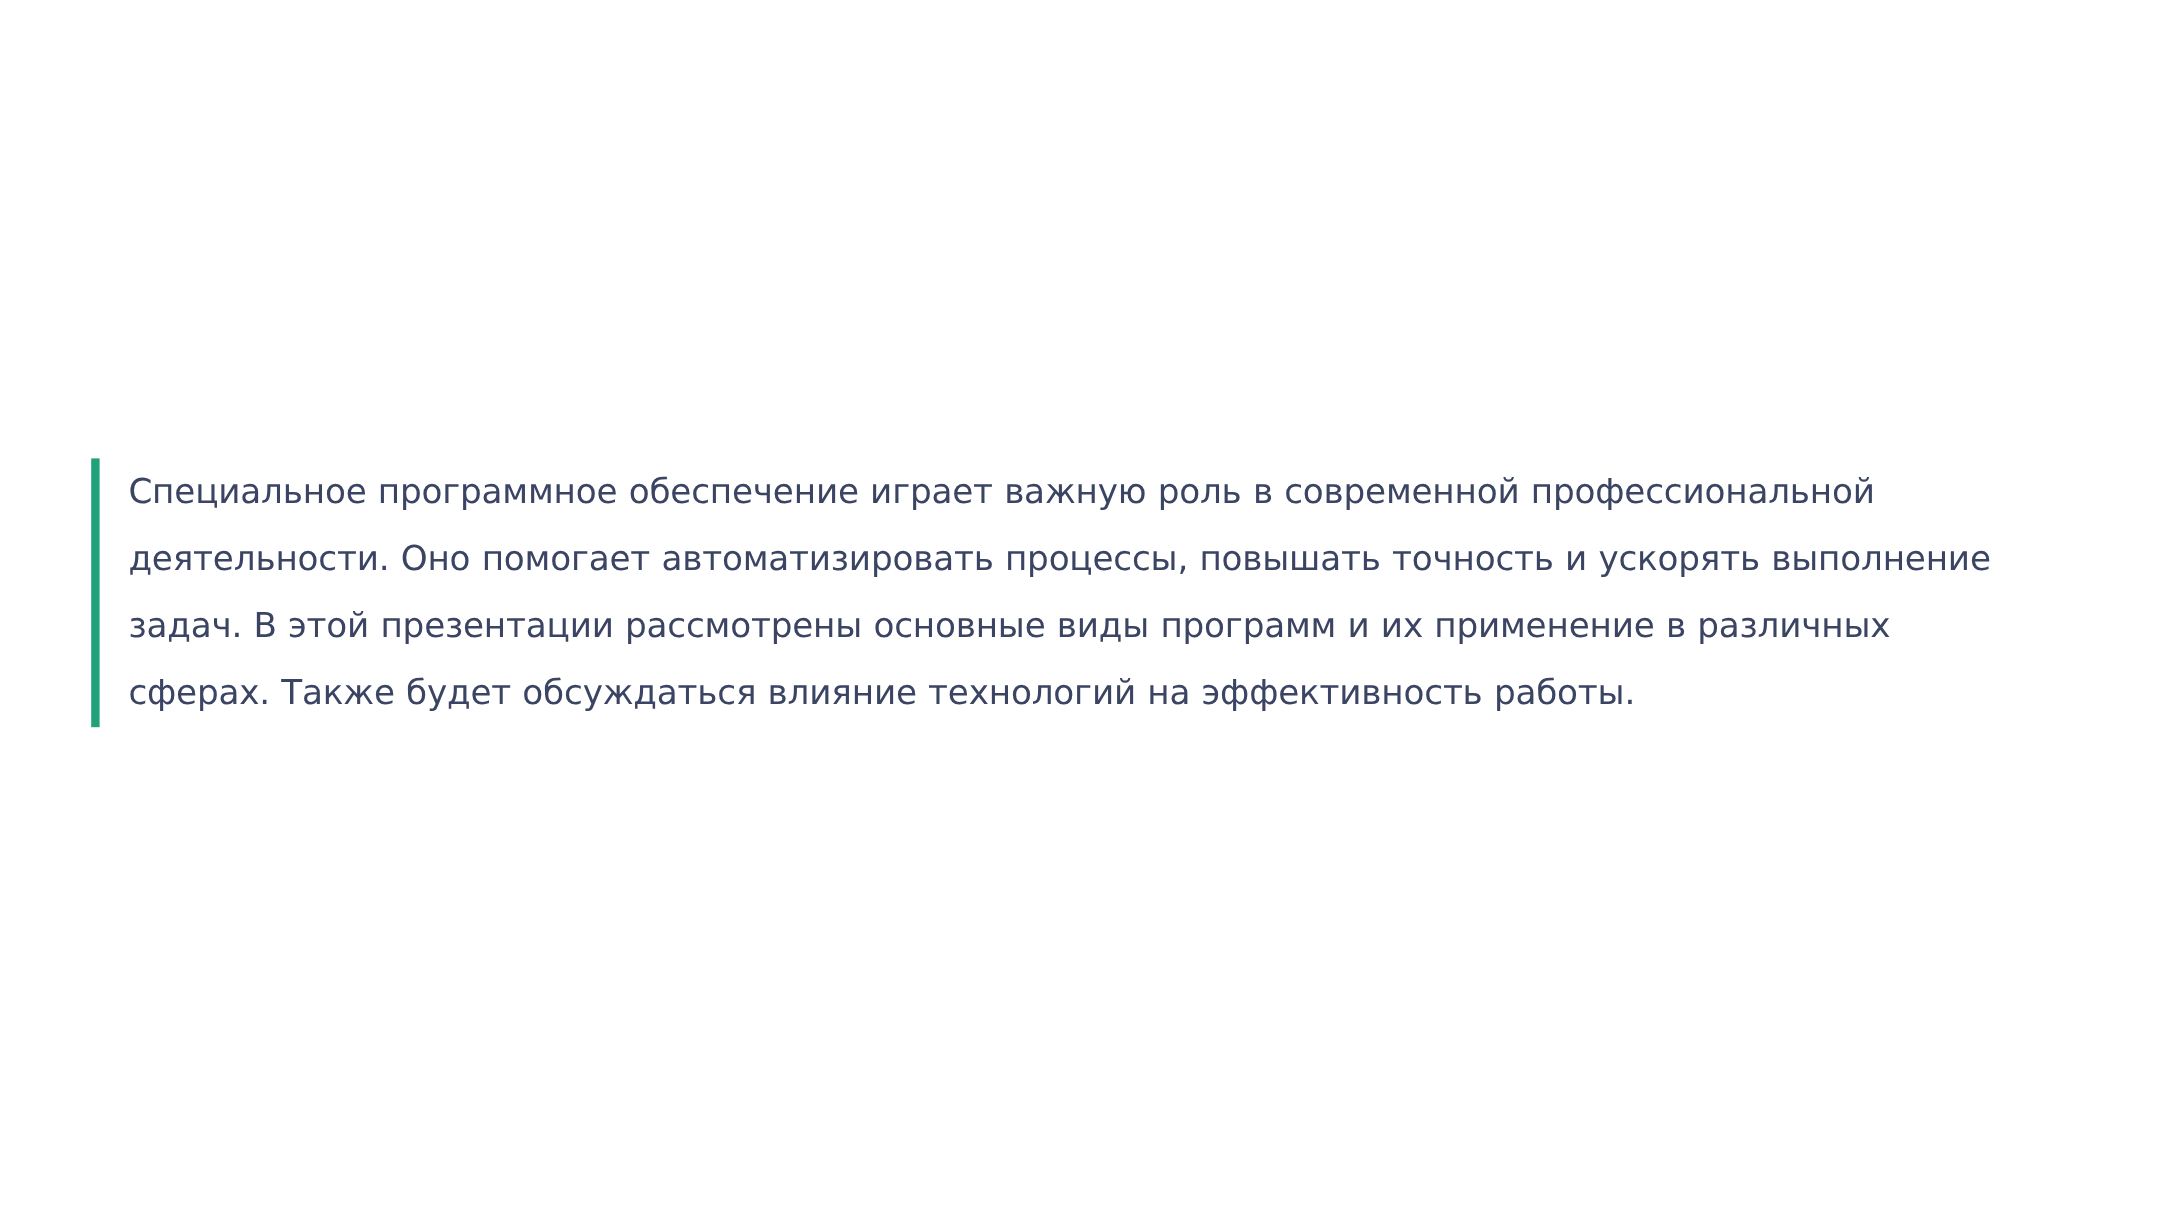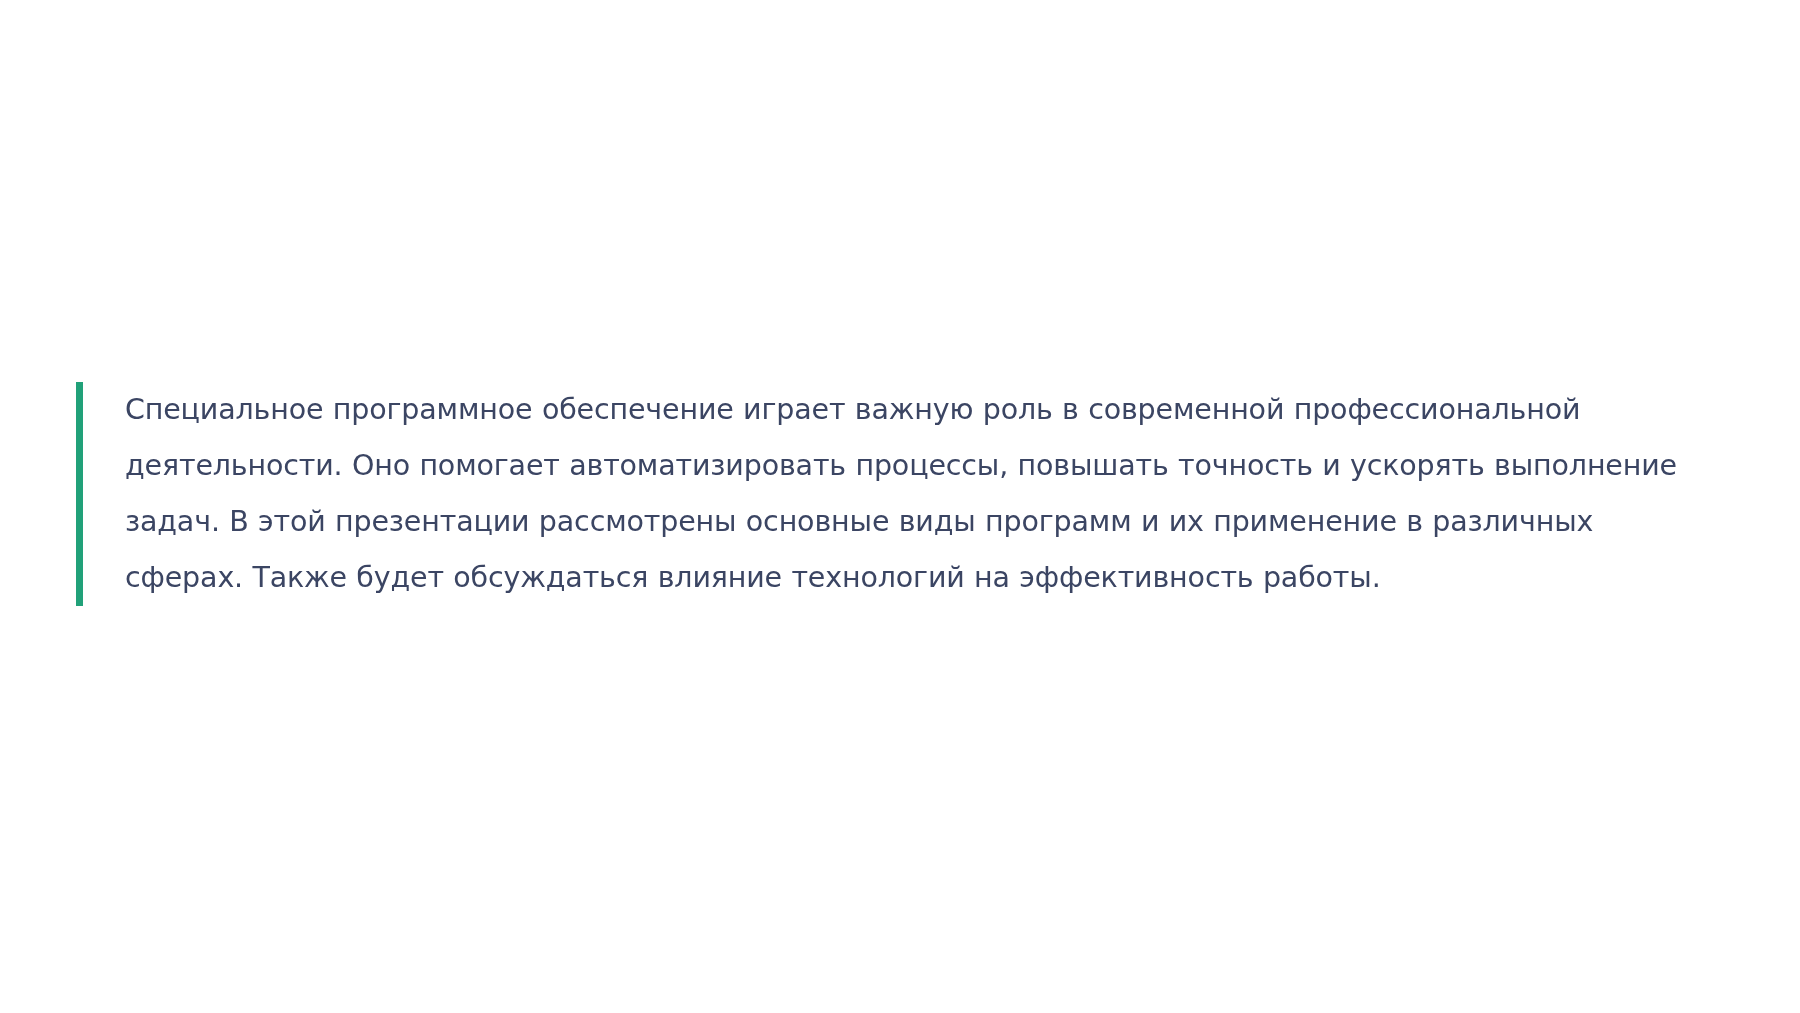--- a/index.html
+++ b/index.html
@@ -39,21 +39,21 @@
     line-height: 1.08;
     font-weight: 700;
     letter-spacing: -0.5px;
     color: #2E3A6B;
     white-space: nowrap;
   }
 
   .body-wrap {
     position: relative;
     margin-top: 52px;
-    padding-left: 49px;
+    padding-left: 31px;
     min-height: 180px;
     display: flex;
     align-items: center;
   }
 
   .accent-bar {
     position: absolute;
     left: 0;
     top: 0;
     bottom: 0;

